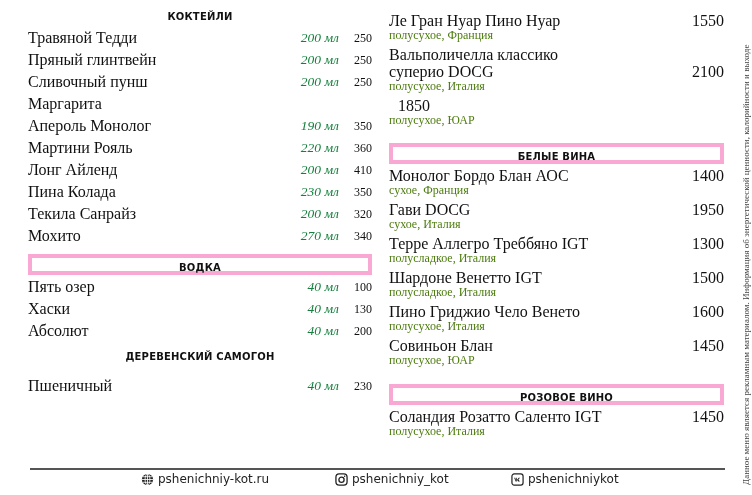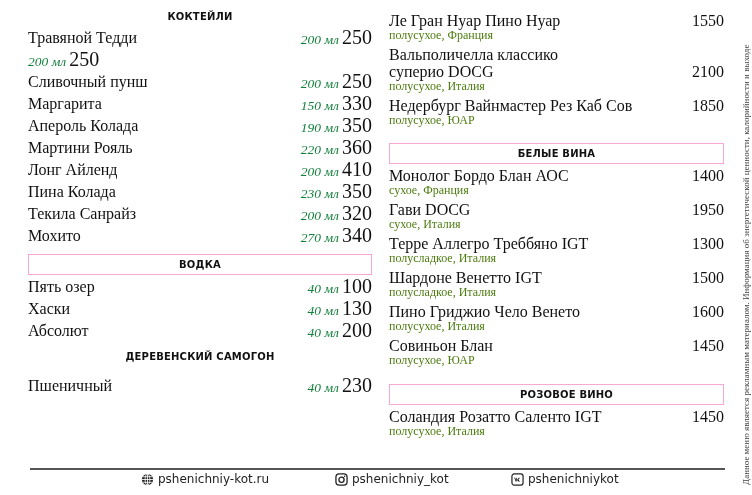--- a/index.html
+++ b/index.html
@@ -12,34 +12,34 @@
 
   .sec-title {
     font-family: "DejaVu Sans", sans-serif;
     font-weight: bold;
     font-size: 10px;
     text-align: center;
     letter-spacing: 0.2px;
     color: #111;
   }
   .sec-title.boxed {
-    border: 1px solid #f9a8d4;
+    border: 4px solid #f9a8d4;
     height: 21px;
     line-height: 19px;
   }
   .sec-title.plain { line-height: 24px; }
 
   .row {
-    display: flex; justify-content: space-between; align-items: center;
+    display: flex; justify-content: space-between; align-items: flex-end;
     font-size: 16px; line-height: 22px; height: 22px;
   }
   .row .name { white-space: nowrap; }
   .row .right { white-space: nowrap; }
   .row .vol { font-style: italic; font-size: 13.5px; color: #15803d; margin-right: 3px; }
-  .row .price { font-size: 20px; }
+  .row .price { font-size: 12px; margin-left: 12px; }
 
   .wine { margin-bottom: 4px; }
   .wine .line { display: flex; justify-content: space-between; align-items: flex-end; font-size: 16px; line-height: 17px; }
   .wine .line .price { font-size: 16px; margin-left: 9px; }
   .wine .sub { font-size: 12px; line-height: 13px; color: #4d7c0f; }
 
   .footer-line { position: absolute; left: 30px; top: 468px; width: 695px; height: 1.5px; background: #555; }
   .footer { position: absolute; top: 472px; left: 0; width: 752px; height: 18px;
     font-family: "DejaVu Sans", sans-serif; font-size: 12px; color: #222; }
   .footer .item { position: absolute; display: flex; align-items: center; gap: 4px; white-space: nowrap; }
@@ -56,32 +56,32 @@
 <body>
 
 <div class="col col-left">
   <div class="sec-title plain" style="margin-top:5px;">КОКТЕЙЛИ</div>
   <div style="margin-top:-2px;">
     <div class="row">
         <span class="name">Травяной Тедди</span>
         <span class="right"><span class="vol">200 мл</span><span class="price">250</span></span>
       </div>
     <div class="row">
+        <span class="name">Пряный глинтвейн</span>
         <span class="right"><span class="vol">200 мл</span><span class="price">250</span></span>
       </div>
     <div class="row">
         <span class="name">Сливочный пунш</span>
         <span class="right"><span class="vol">200 мл</span><span class="price">250</span></span>
       </div>
     <div class="row">
         <span class="name">Маргарита</span>
-        <span class="right"><span class="vol">150 мл</span><span class="price">330</span></span>
-      </div>
-    <div class="row">
-        <span class="name">Апероль Колада</span>
+      </div>
+    <div class="row">
+        <span class="name">Апероль Монолог</span>
         <span class="right"><span class="vol">190 мл</span><span class="price">350</span></span>
       </div>
     <div class="row">
         <span class="name">Мартини Рояль</span>
         <span class="right"><span class="vol">220 мл</span><span class="price">360</span></span>
       </div>
     <div class="row">
         <span class="name">Лонг Айленд</span>
         <span class="right"><span class="vol">200 мл</span><span class="price">410</span></span>
       </div>
@@ -139,21 +139,20 @@
           <span></span>
         </div>
       <div class="line">
           <span>суперио DOCG</span>
           <span class="price">2100</span>
         </div>
       <div class="sub">полусухое, Италия</div>
     </div>
     <div class="wine">
       <div class="line">
-          <span>Недербург Вайнмастер Рез Каб Сов</span>
           <span class="price">1850</span>
         </div>
       <div class="sub">полусухое, ЮАР</div>
     </div>
   </div>
 
   <div class="sec-title boxed" style="margin-top:16px; margin-bottom:3px;">БЕЛЫЕ ВИНА</div>
   <div>
     <div class="wine">
       <div class="line">

